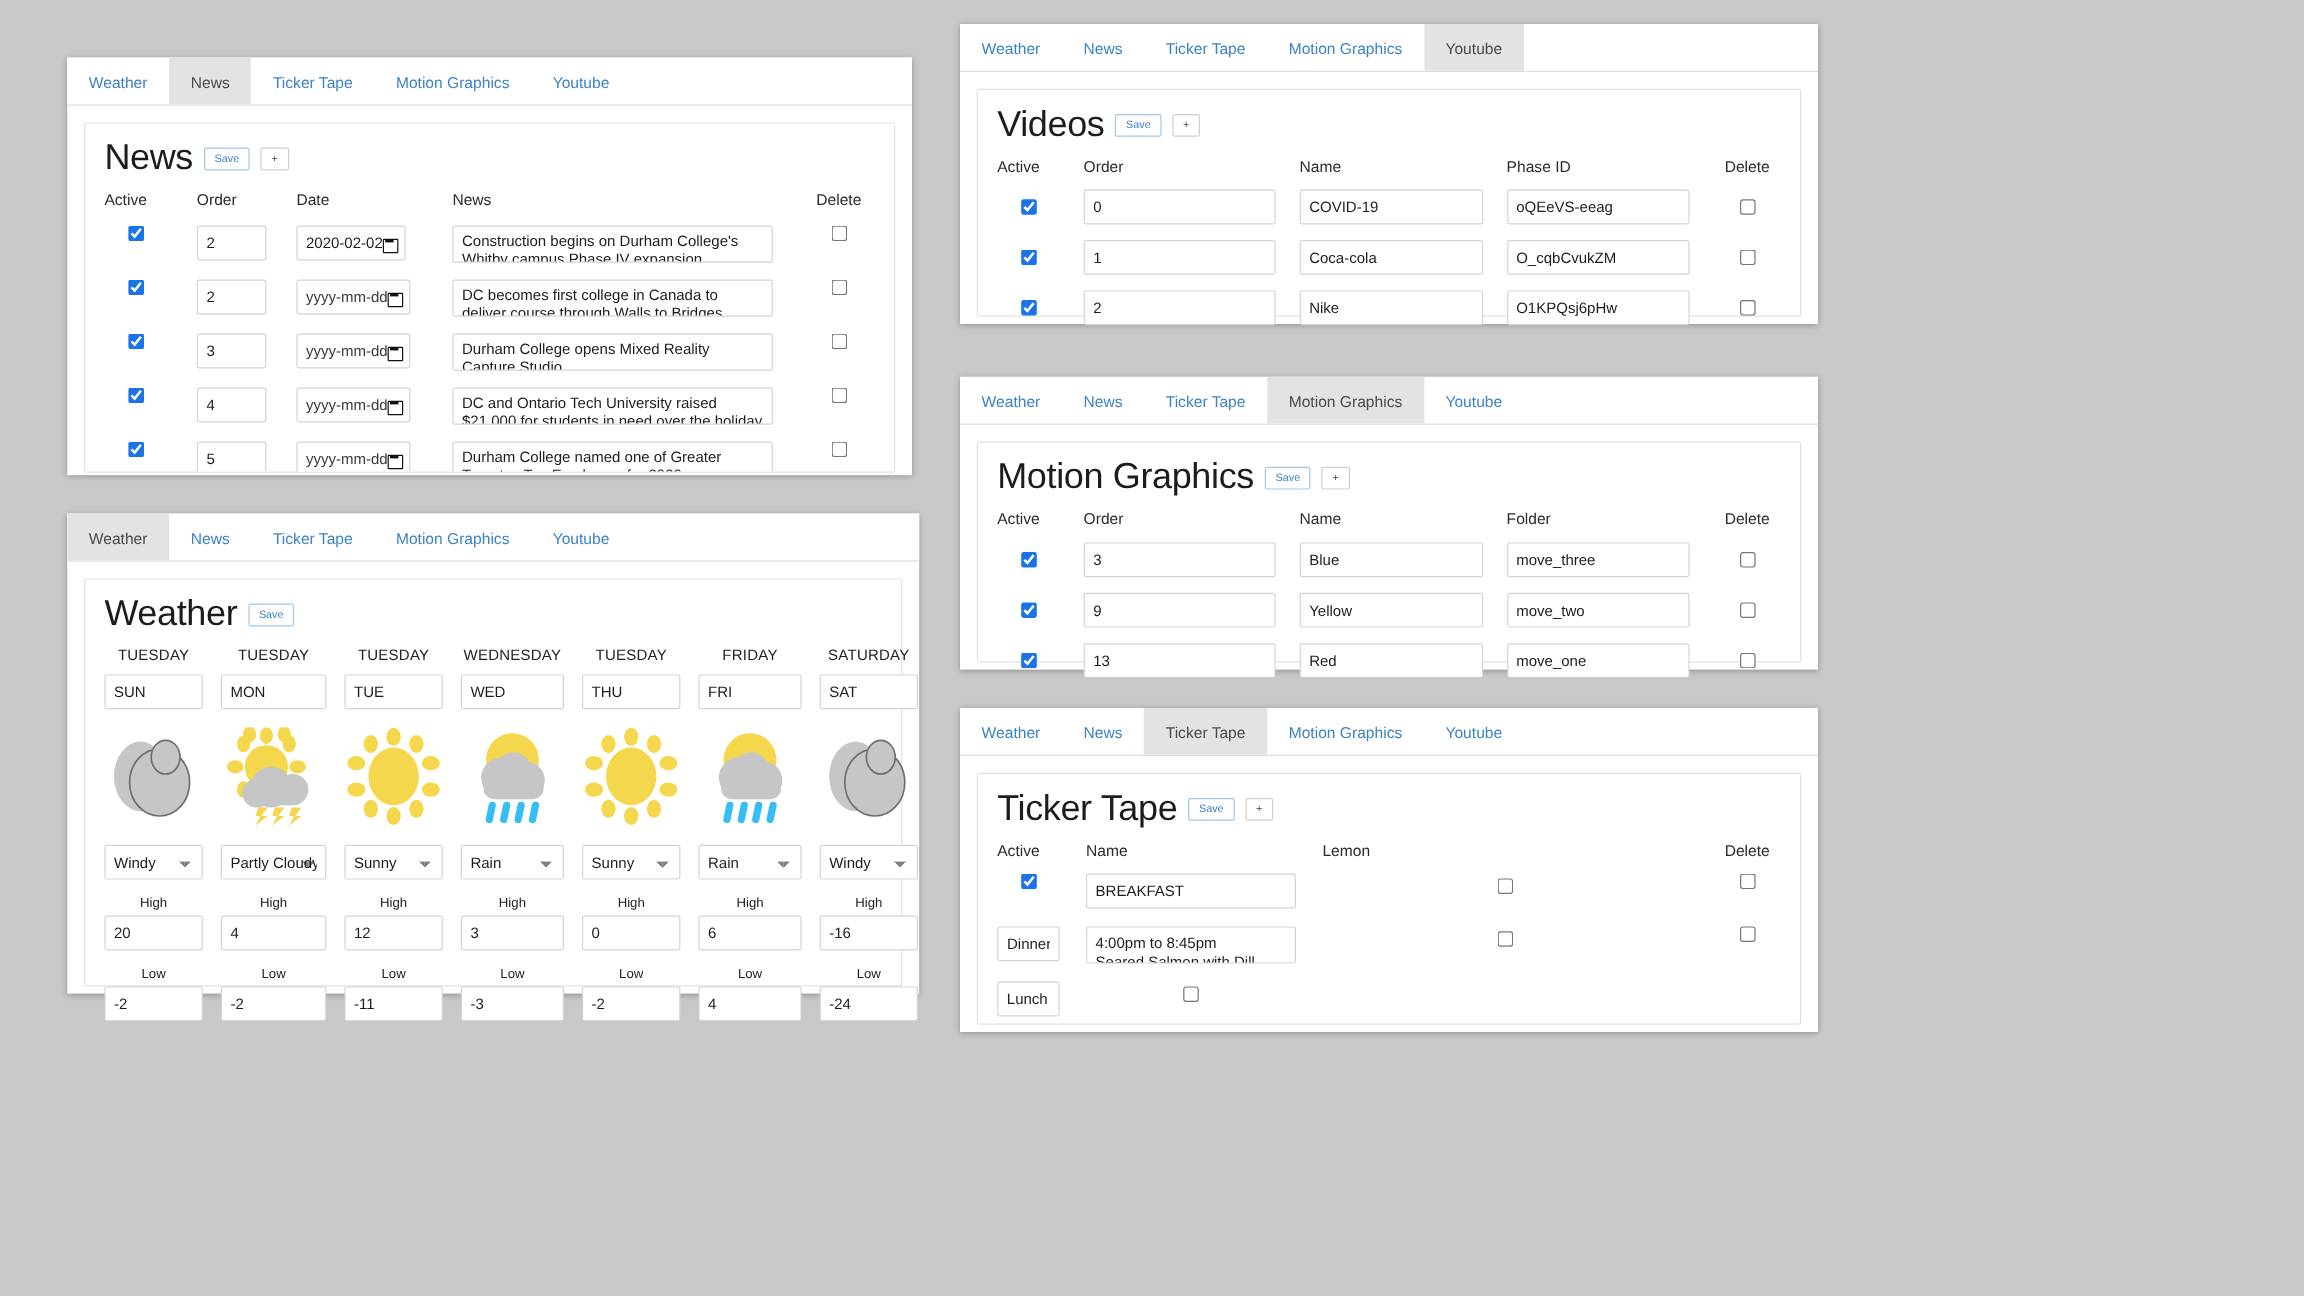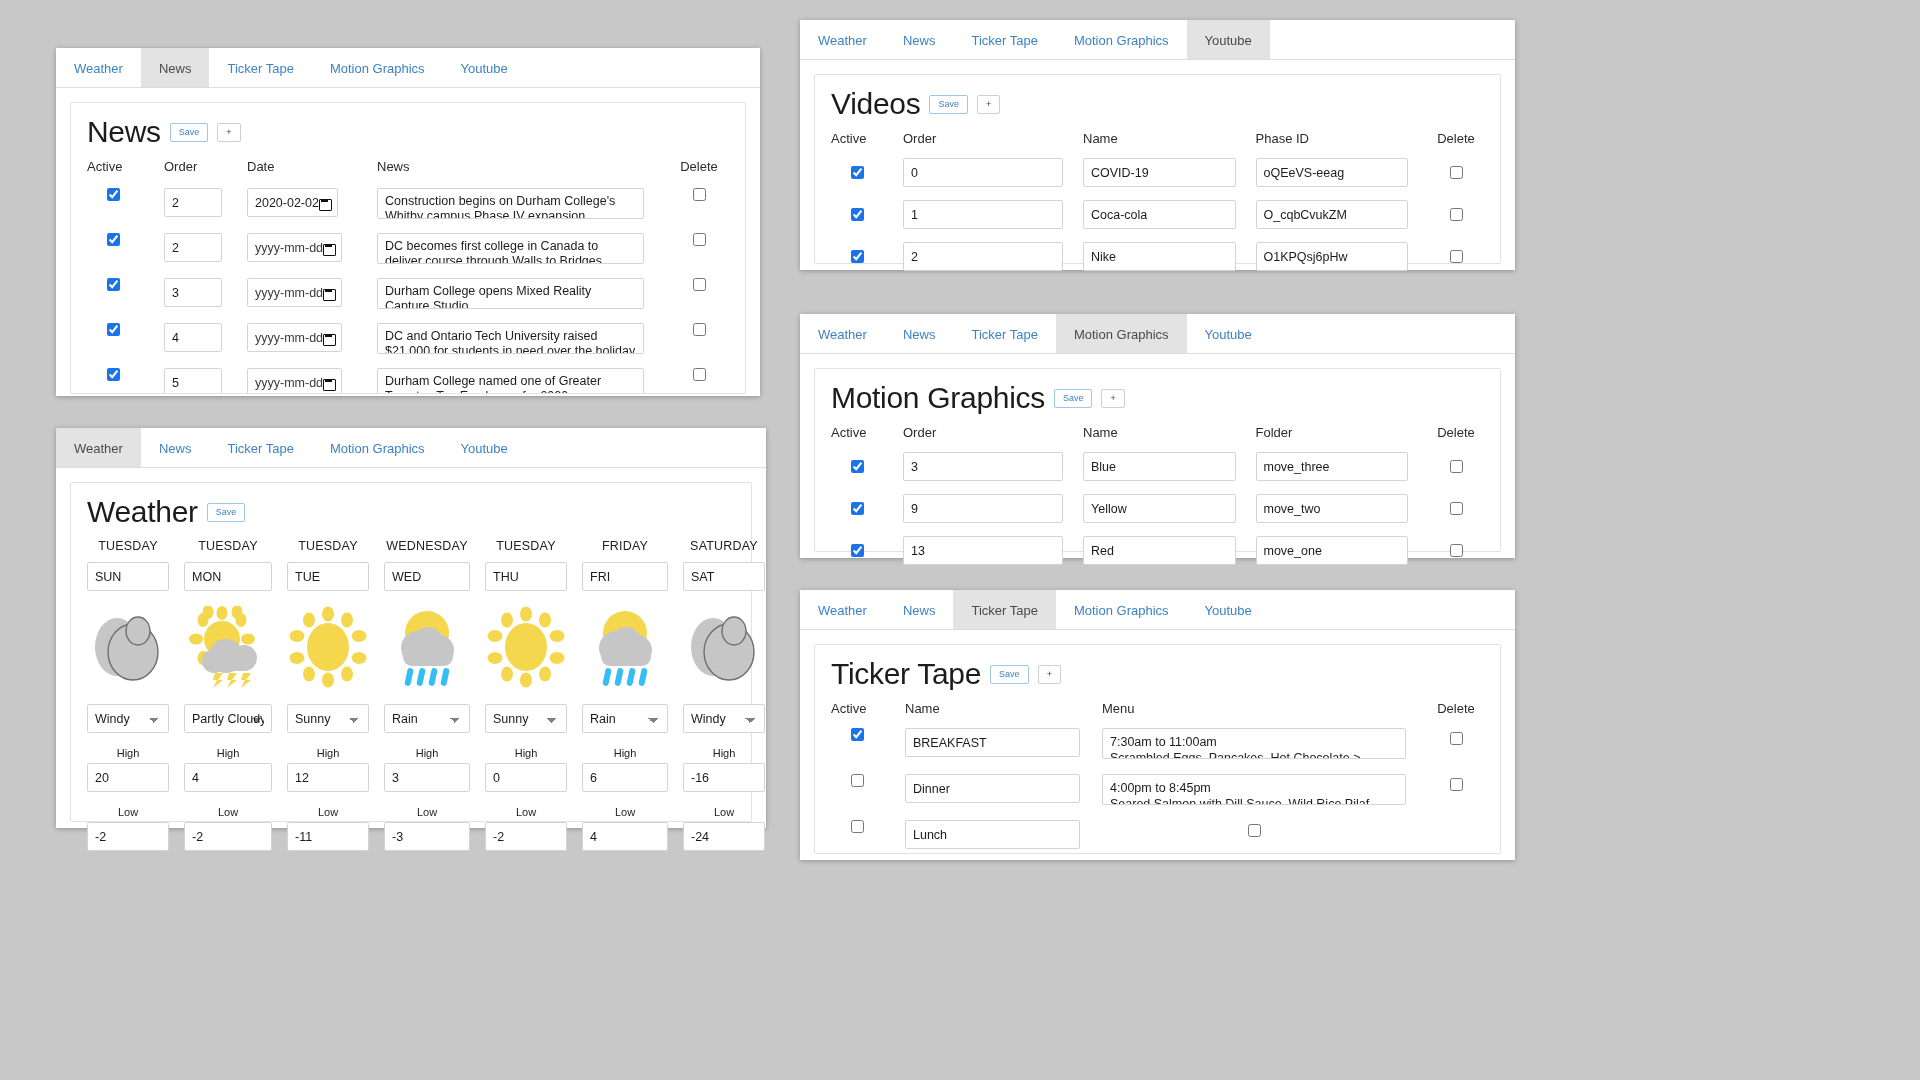--- a/index.html
+++ b/index.html
@@ -626,34 +626,28 @@
     </div>
     <div class="panel" style="height:210px;">
       <div class="title-row">
         <div class="panel-title">Ticker Tape</div>
         <button class="btn-save">Save</button>
         <button class="btn-add">+</button>
       </div>
       <div class="tkr">
         <div class="hdr">Active</div>
         <div class="hdr">Name</div>
-        <div class="hdr">Menu</div>
+        <div class="hdr">Lemon</div>
         <div class="hdr" style="text-align:center;">Delete</div>
 
         <div class="cell ctr">
             <input type="checkbox" checked="" style="">
           </div>
         <div class="cell">
             <input type="text" value="BREAKFAST" style="">
-          </div>
-        <div class="cell">
-            <div class="menu-box">
-              <div>7:30am to 11:00am</div>
-              <div class="l2">Scrambled Eggs, Pancakes, Hot Chocolate &gt;</div>
-            </div>
           </div>
         <div class="cell ctr" style="padding-top:9px;">
             <input type="checkbox" style="">
           </div>
 
         <div class="cell ctr">
             <input type="checkbox" style="">
           </div>
         <div class="cell">
             <input type="text" value="Dinner" style="">

